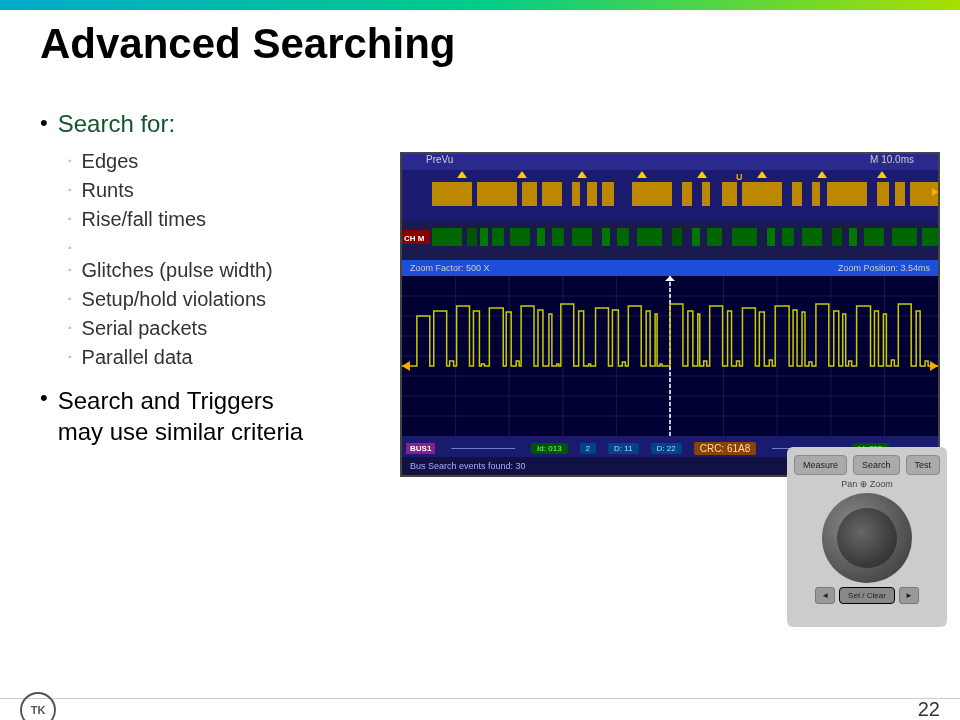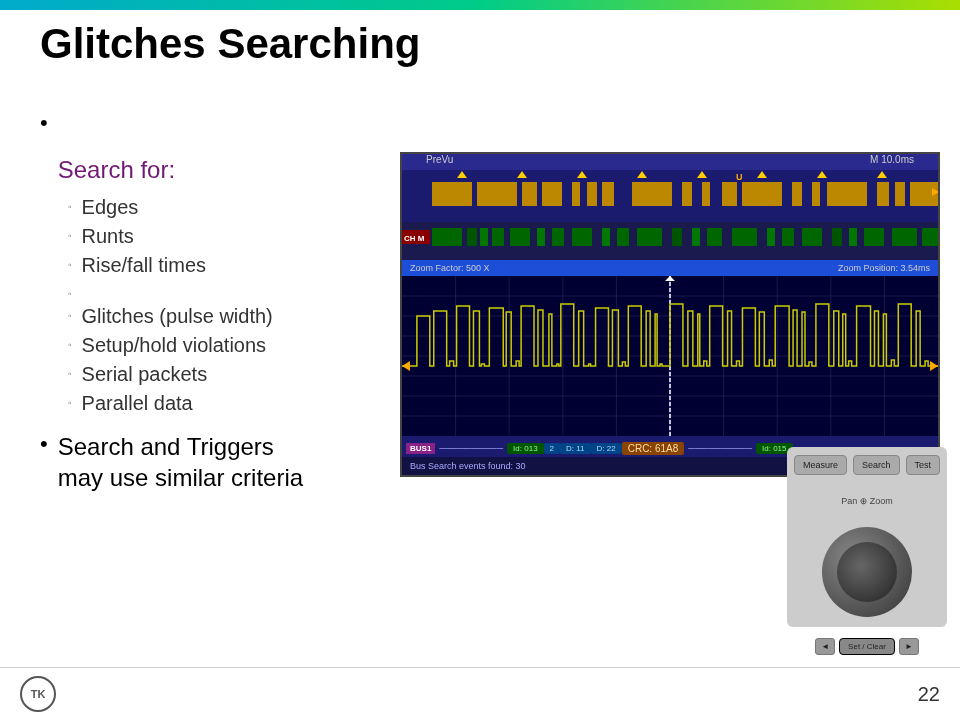--- a/index.html
+++ b/index.html
@@ -48,23 +48,22 @@
     .bullet-main .bullet-dot {
       font-size: 22px;
       color: #000;
       margin-right: 10px;
       margin-top: 2px;
       line-height: 1;
     }
 
     .bullet-main .bullet-text {
       font-size: 24px;
-      color: #701a75;
+      color: #14532d;
       font-weight: normal;
-      margin-top: 46px;
     }
 
     .sub-list {
       margin-left: 28px;
       margin-bottom: 16px;
     }
 
     .sub-item {
       display: flex;
       align-items: flex-start;
@@ -191,21 +190,21 @@
     
     .protocol-bar {
       position: absolute;
       top: 282px;
       left: 0;
       width: 100%;
       height: 24px;
       background: #1a1a6e;
       display: flex;
       align-items: center;
-      gap: 0;
+      gap: 12px;
       padding: 0 4px;
       overflow: hidden;
     }
 
     .proto-label {
       background: #882288;
       color: #fff;
       font-size: 8px;
       padding: 1px 4px;
       font-weight: bold;
@@ -279,21 +278,21 @@
       top: 447px;
       left: 787px;
       width: 160px;
       height: 180px;
       background: #cccccc;
       border-radius: 6px;
       display: flex;
       flex-direction: column;
       align-items: center;
       padding: 8px;
-      gap: 21px;
+      gap: 4px;
     }
 
     .knob-buttons-top {
       display: flex;
       gap: 6px;
     }
 
     .knob-btn {
       background: #aaaaaa;
       border: 1px solid #888;
@@ -357,21 +356,21 @@
       color: #222;
       padding: 3px 8px;
     }
 
     
     .footer {
       position: absolute;
       bottom: 0;
       left: 0;
       right: 0;
-      height: 53px;
+      height: 22px;
       border-top: 1px solid #cccccc;
       display: flex;
       align-items: center;
       justify-content: space-between;
       padding: 0 20px;
     }
 
     .footer-logo {
       width: 36px;
       height: 36px;
@@ -388,21 +387,21 @@
     .footer-page {
       font-size: 20px;
       color: #333;
     }
   </style>
 </head>
 <body>
 
 <div class="top-bar"></div>
 
-<h1 class="page-title">Glitches Searching</h1>
+<h1 class="page-title">Advanced Searching</h1>
 
 <div class="left-content">
 
   <div class="bullet-main">
     <span class="bullet-dot">•</span>
     <span class="bullet-text">Search for:</span>
   </div>
 
   <div class="sub-list">
     <div class="sub-item">

